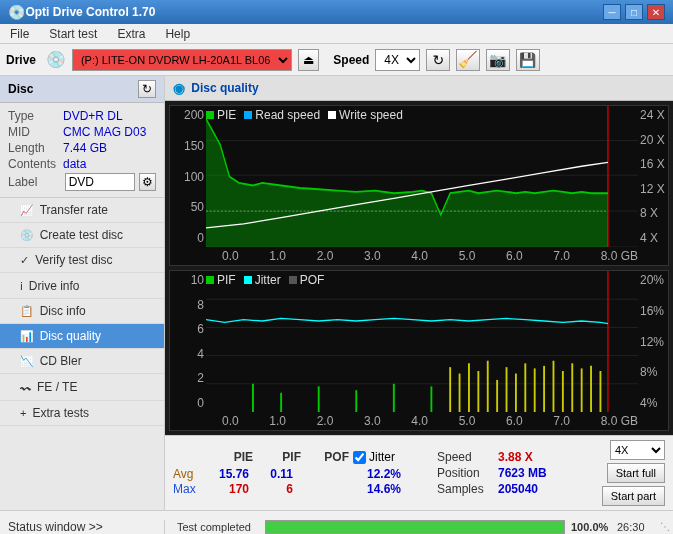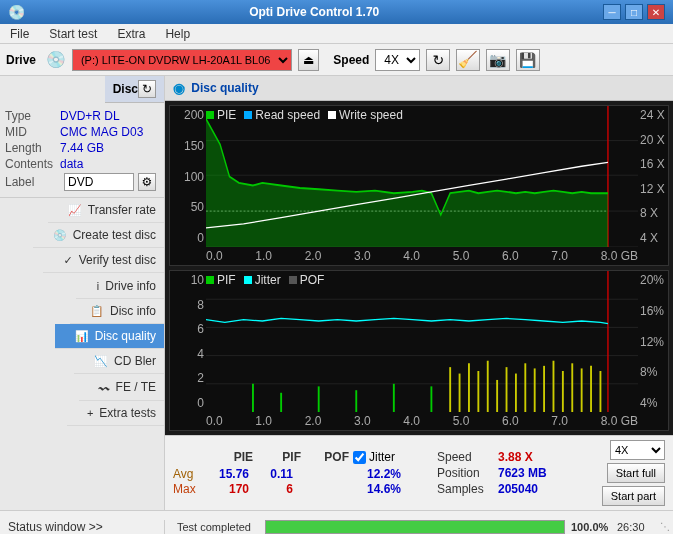--- a/index.html
+++ b/index.html
@@ -9,21 +9,21 @@
     .titlebar {
       background: linear-gradient(to bottom, #4a90d9, #2a6db5);
       color: white;
       height: 24px;
       display: flex;
       align-items: center;
       justify-content: space-between;
       padding: 0 8px;
       font-size: 12px;
     }
-    .titlebar-title { flex: 1; text-align: center; font-weight: bold; }
+    .titlebar-title { flex: 1; text-align: left; font-weight: bold; }
     .titlebar-controls { display: flex; gap: 4px; }
     .titlebar-btn {
       width: 18px; height: 16px;
       background: #6aa8e8;
       border: 1px solid #1a5a99;
       color: white;
       font-size: 10px;
       cursor: pointer;
       display: flex; align-items: center; justify-content: center;
     }
@@ -94,21 +94,20 @@
     }
 
     
     .sidebar {
       width: 165px;
       background: #e8e8e8;
       border-right: 1px solid #ccc;
       display: flex;
       flex-direction: column;
       overflow: hidden;
-      align-items: flex-end;
     }
     .disc-header {
       background: #d0d8e8;
       border-bottom: 1px solid #bbb;
       padding: 4px 8px;
       display: flex;
       justify-content: space-between;
       align-items: center;
       font-weight: bold;
     }
@@ -220,21 +219,21 @@
       display: flex;
       flex-direction: column;
       justify-content: space-between;
       padding: 2px 2px;
       align-items: flex-start;
       font-size: 9px;
       color: #aaa;
     }
     .x-axis {
       position: absolute;
-      bottom: 0; left: 36px; right: 30px;
+      bottom: 0; left: 52px; right: 30px;
       height: 18px;
       display: flex;
       justify-content: space-between;
       align-items: center;
       font-size: 9px;
       color: #aaa;
     }
     .chart-plot-area {
       position: absolute;
       left: 36px; top: 0; right: 30px; bottom: 18px;
@@ -600,21 +599,21 @@
           </div>
         </div>
         <div class="stats-row">
           <span style="min-width:32px; color:#a16207;">Avg</span>
           <span class="stats-value">15.76</span>
           <span class="stats-value">0.11</span>
           <span class="stats-value"></span>
           <span class="stats-value" style="min-width:60px;">12.2%</span>
         </div>
         <div class="stats-row">
-          <span style="min-width:32px; color:#c2410c;">Max</span>
+          <span style="min-width:32px; color:#1d4ed8;">Max</span>
           <span class="stats-value red">170</span>
           <span class="stats-value red">6</span>
           <span class="stats-value"></span>
           <span class="stats-value" style="min-width:60px;">14.6%</span>
         </div>
       </div>
 
       <div class="speed-info" style="margin-left:8px;">
         <div class="speed-row">
           <span class="speed-key">Speed</span>

